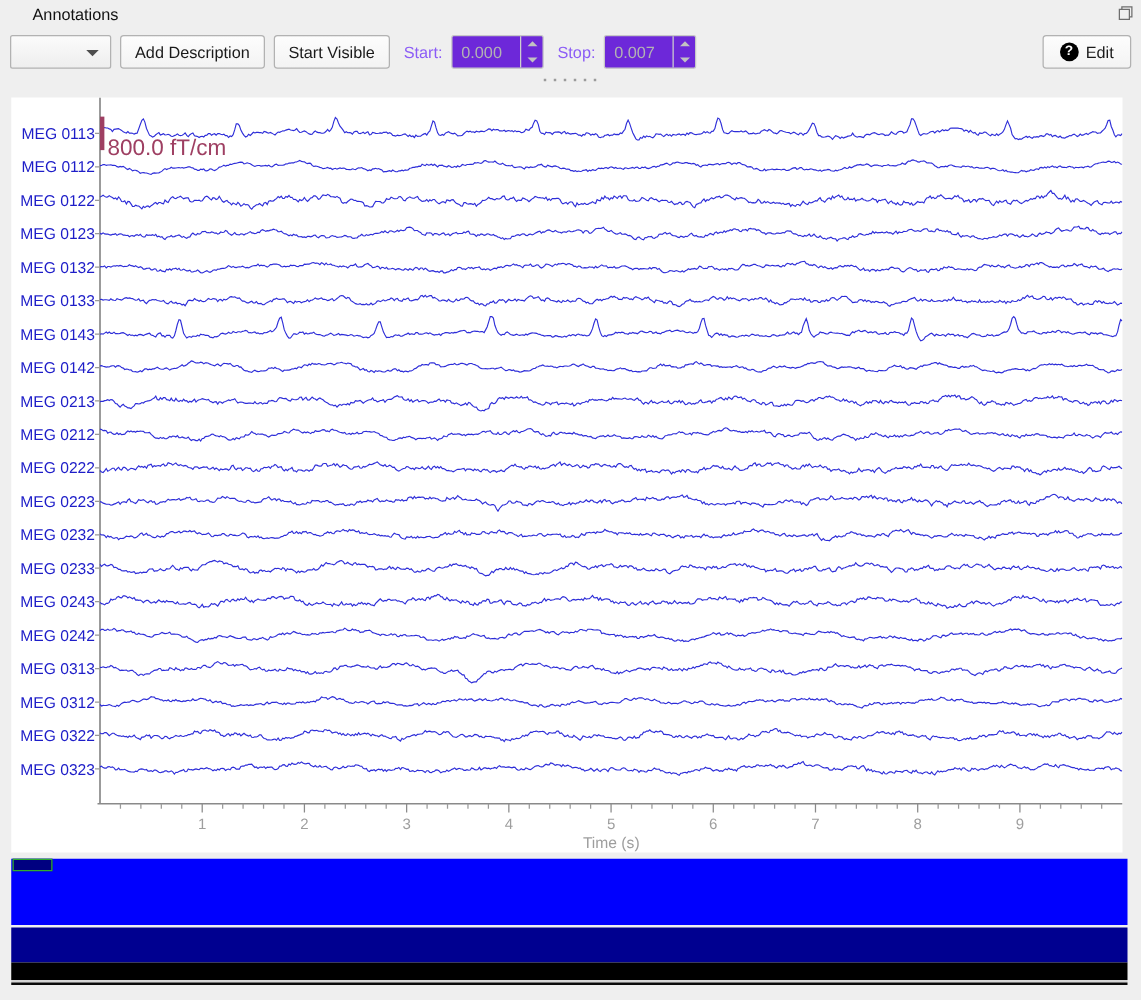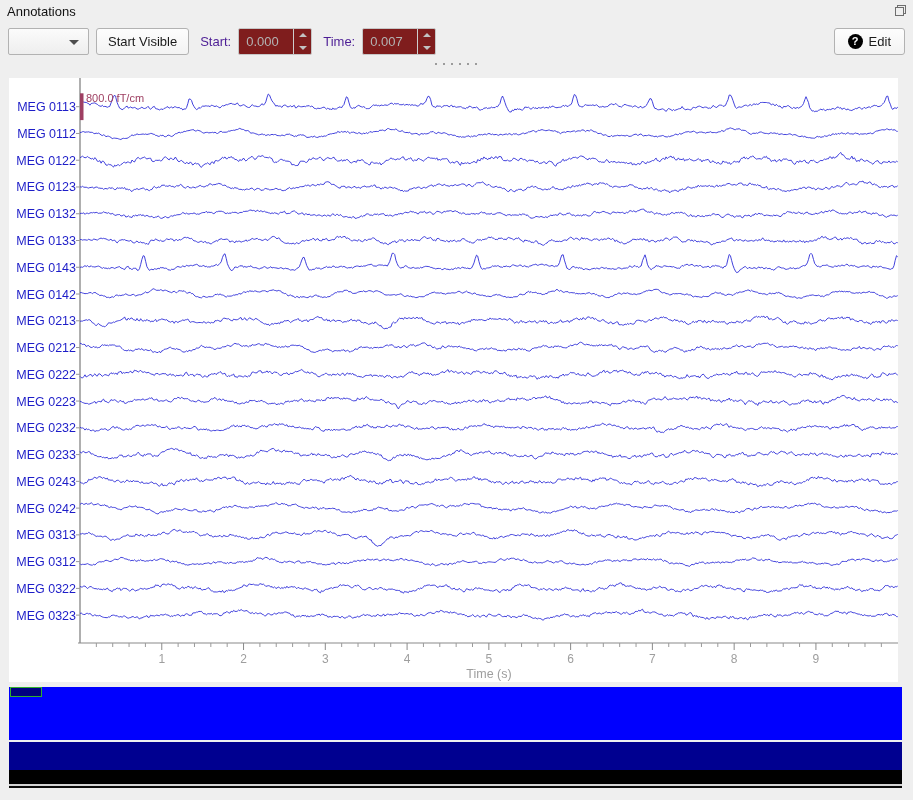--- a/index.html
+++ b/index.html
@@ -4,21 +4,21 @@
 <style>
   * { margin:0; padding:0; box-sizing:border-box; }
   html,body { width:913px; height:800px; }
   body {
     position:relative;
     background:#efefef;
     font-family:"Liberation Sans", sans-serif;
     overflow:hidden;
   }
   .win-title {
-    position:absolute; left:7px; top:4px;
+    position:absolute; left:26px; top:4px;
     font-size:13px; color:#111;
   }
   .float-btn {
     position:absolute; right:5px; top:3px; width:15px; height:15px;
     display:flex; align-items:center; justify-content:center; cursor:pointer;
   }
   
   .toolbar {
     position:absolute; left:8px; top:28px; right:8px; height:27px;
     display:flex; align-items:stretch; gap:7px;
@@ -34,24 +34,24 @@
     border-left:5px solid transparent; border-right:5px solid transparent;
     border-top:5px solid #4e4e4e;
   }
   .btn {
     border:1px solid #b2b2b2; border-radius:3px;
     background:linear-gradient(#fdfdfd,#f3f3f3);
     font-size:13px; color:#1a1a1a; padding:0 11px;
     display:flex; align-items:center; white-space:nowrap; cursor:pointer;
     font-family:"Liberation Sans", sans-serif;
   }
-  .tb-label { font-size:13px; color:#4c1d95; display:flex; align-items:center; margin-left:4px; }
+  .tb-label { font-size:13px; color:#8b5cf6; display:flex; align-items:center; margin-left:4px; }
   .spinbox {
     width:74px; border:1px solid #c7c7c7; border-radius:2px;
-    background:#7f1d1d; display:flex;
+    background:#6d28d9; display:flex;
   }
   .spinbox .value {
     flex:1; font-size:13px; color:#b3b3b3; display:flex; align-items:center;
     padding-left:7px; border:none; background:transparent; width:46px;
     font-family:"Liberation Sans", sans-serif;
   }
   .spinbox .spins {
     width:18px; border-left:1px solid #cecece; display:flex; flex-direction:column;
   }
   .spinbox .spins div { flex:1; display:flex; align-items:center; justify-content:center; cursor:default; }
@@ -70,22 +70,22 @@
     display:flex; align-items:center; justify-content:center; gap:6px; cursor:row-resize;
   }
   .splitter i { width:2px; height:2px; background:#9b9b9b; display:block; }
   
   .plot {
     position:absolute; left:9px; top:78px; width:889px; height:604px;
     background:#ffffff;
   }
   .plot svg { position:absolute; left:0; top:0; }
   .scalebar-label {
-    position:absolute; left:77px; top:14px;
-    font-size:11px; color:#9e3f62;
+    position:absolute; left:77px; top:30px;
+    font-size:18px; color:#9e3f62;
   }
   .time-label {
     position:absolute; left:0; top:589px; width:960px; text-align:center;
     font-size:12.5px; color:#9e9e9e;
   }
   
   .overview {
     position:absolute; left:9px; top:687px; width:893px; height:101px;
     cursor:pointer;
   }
@@ -101,34 +101,35 @@
     <rect x="3.5" y="1.5" width="8" height="8" fill="#efefef" stroke="#6e6e6e"></rect>
     <rect x="1.5" y="3.5" width="8" height="8" fill="#efefef" stroke="#6e6e6e"></rect>
   </svg>
 </div>
 
 <div class="toolbar">
   <div class="combobox">
     <span></span>
     <span class="arrow"></span>
   </div>
+  <button class="btn">Add Description</button>
   <button class="btn">Start Visible</button>
   <span class="tb-label">Start:</span>
   <div class="spinbox">
     <input class="value" disabled="" value="0.000" style="">
     <div class="spins">
       <div>
           <span class="tri-up"></span>
         </div>
       <div>
           <span class="tri-dn"></span>
         </div>
     </div>
   </div>
-  <span class="tb-label">Time:</span>
+  <span class="tb-label">Stop:</span>
   <div class="spinbox">
     <input class="value" disabled="" value="0.007" style="">
     <div class="spins">
       <div>
           <span class="tri-up"></span>
         </div>
       <div>
           <span class="tri-dn"></span>
         </div>
     </div>

